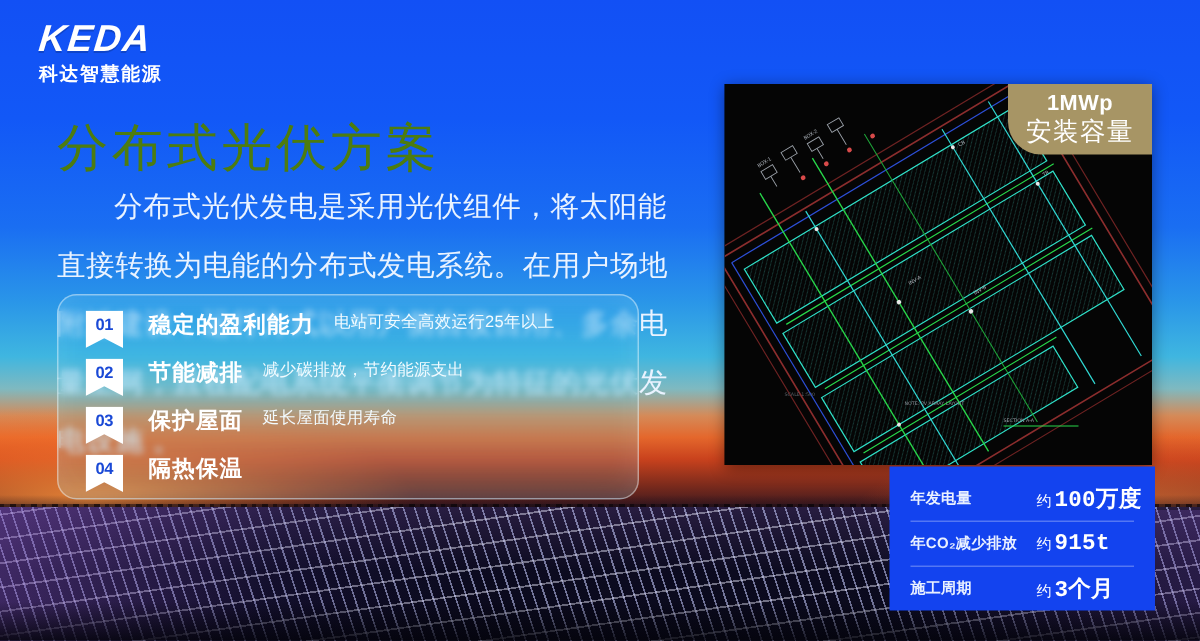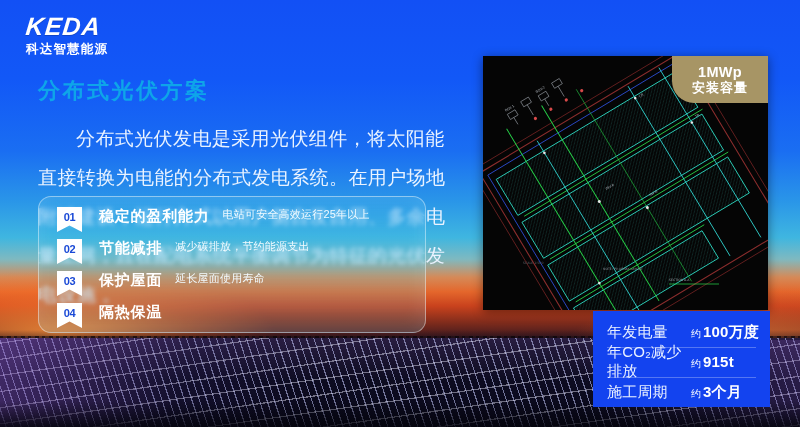--- a/index.html
+++ b/index.html
@@ -101,21 +101,21 @@
     text-shadow:0 1px 0 rgba(0,0,0,.18);
   }
   .logo-sub {
     margin-top:4px; font-size:12.5px; color:#ffffff; letter-spacing:1.2px;
     font-weight:bold; line-height:1;
   }
 
   
   .title {
     position:absolute; left:38px; top:76px;
-    font-size:22px; font-weight:bold; color:#0ea5e9; letter-spacing:2.5px;
+    font-size:34px; font-weight:normal; color:#4d7c0f; letter-spacing:2.5px;
   }
   .body-copy {
     position:absolute; left:38px; top:120px; width:408px;
     font-size:19px; line-height:2.05; color:#eaf3ff; letter-spacing:.4px;
     text-indent:2em;
     font-weight:500;
   }
 
   
   .feature-panel {
@@ -161,39 +161,39 @@
   .cad-canvas svg { display:block; }
 
   .cap-badge {
     position:absolute; right:0; top:0; width:96px; height:47px;
     background:#a79565;
     border-bottom-left-radius:22px;
     display:flex; flex-direction:column; align-items:center; justify-content:center;
     gap:1px;
   }
   .cap-badge .v1 { font-size:14.5px; font-weight:bold; color:#ffffff; line-height:1.05; letter-spacing:.3px; }
-  .cap-badge .v2 { font-size:13px; font-weight:bold; color:#ffffff; line-height:1.05; letter-spacing:1px; }
+  .cap-badge .v2 { font-size:17px; font-weight:normal; color:#ffffff; line-height:1.05; letter-spacing:1px; }
 
   
   .stats {
     position:absolute; left:593px; top:311px; width:177px; height:96px;
     background:#1343ef;
     padding:6px 0 0 0;
   }
   .stat-row {
     display:flex; align-items:center; height:30px; padding:0 0 0 14px;
     position:relative;
   }
   .stat-row + .stat-row::before {
     content:""; position:absolute; left:14px; right:14px; top:0;
     height:1px; background:rgba(255,255,255,.28);
   }
-  .stat-label { font-size:15px; color:#e9f0ff; letter-spacing:.2px; width:84px; font-weight:400; }
+  .stat-label { font-size:10px; color:#e9f0ff; letter-spacing:.2px; width:84px; font-weight:700; }
   .stat-val { font-size:10px; color:#ffffff; font-weight:500; display:flex; align-items:baseline; }
-  .stat-val b { font-size:15px; font-weight:bold; margin-left:2px; letter-spacing:.2px; }
+  .stat-val b { font-size:15px; font-weight:bold; margin-left:2px; letter-spacing:.2px;font-family:Liberation Mono, monospace; }
 
   
   .footer {
     position:absolute; left:0; bottom:5px; width:800px; text-align:center;
     font-size:7px; color:rgba(190,195,225,.30); letter-spacing:.6px;
   }
 </style>
 </head>
 <body>
 

